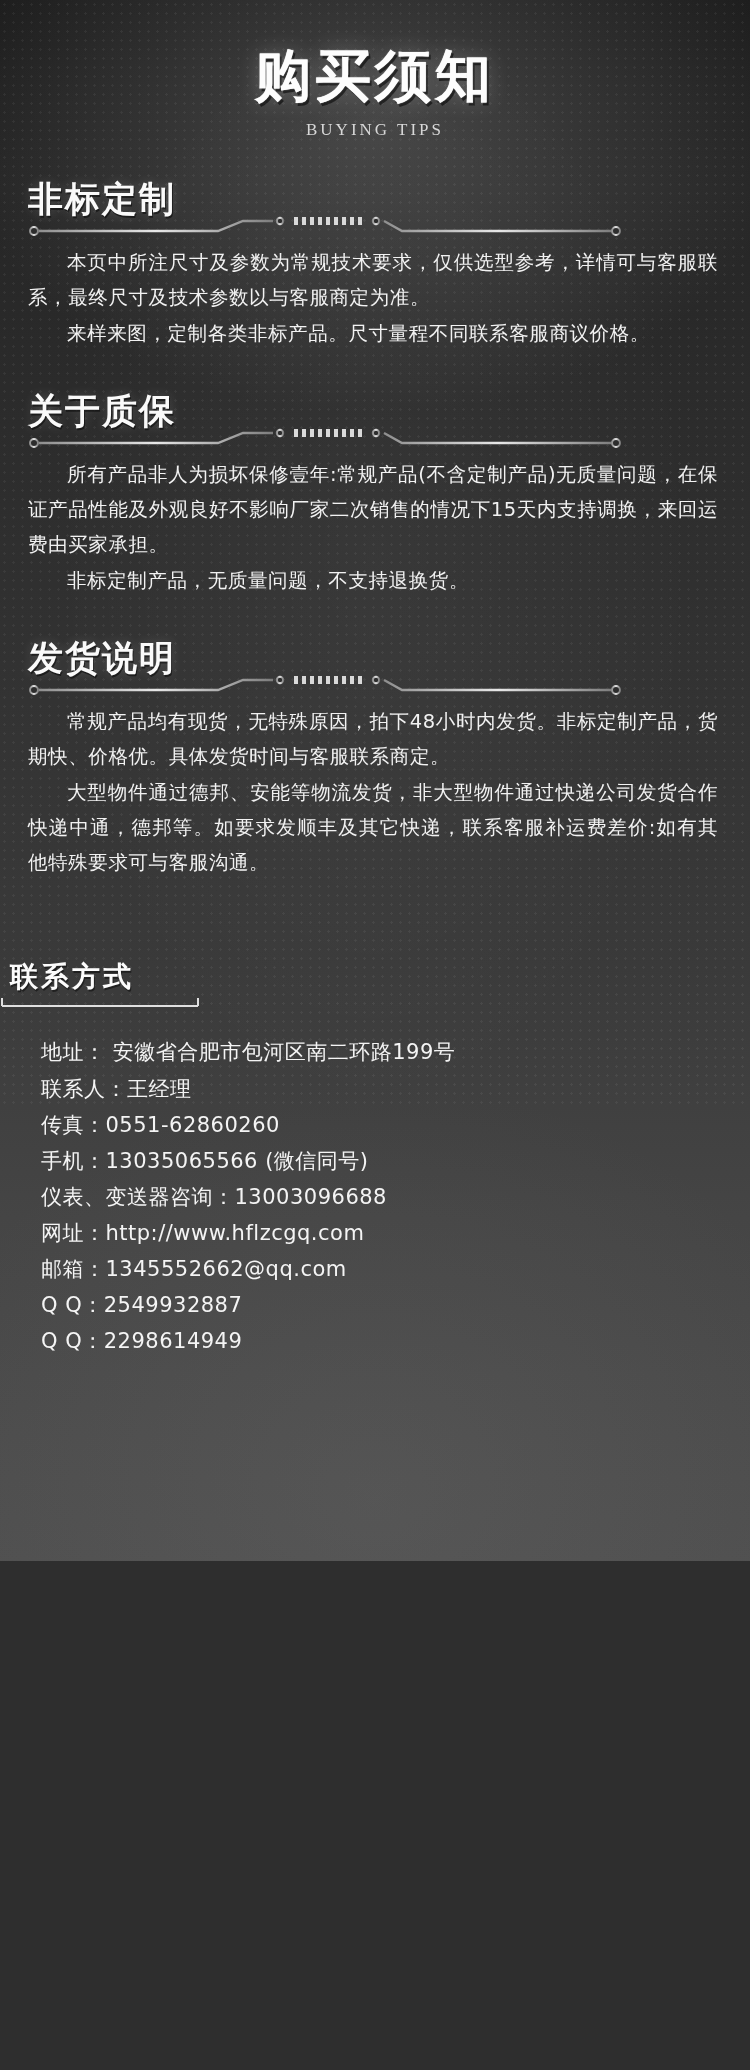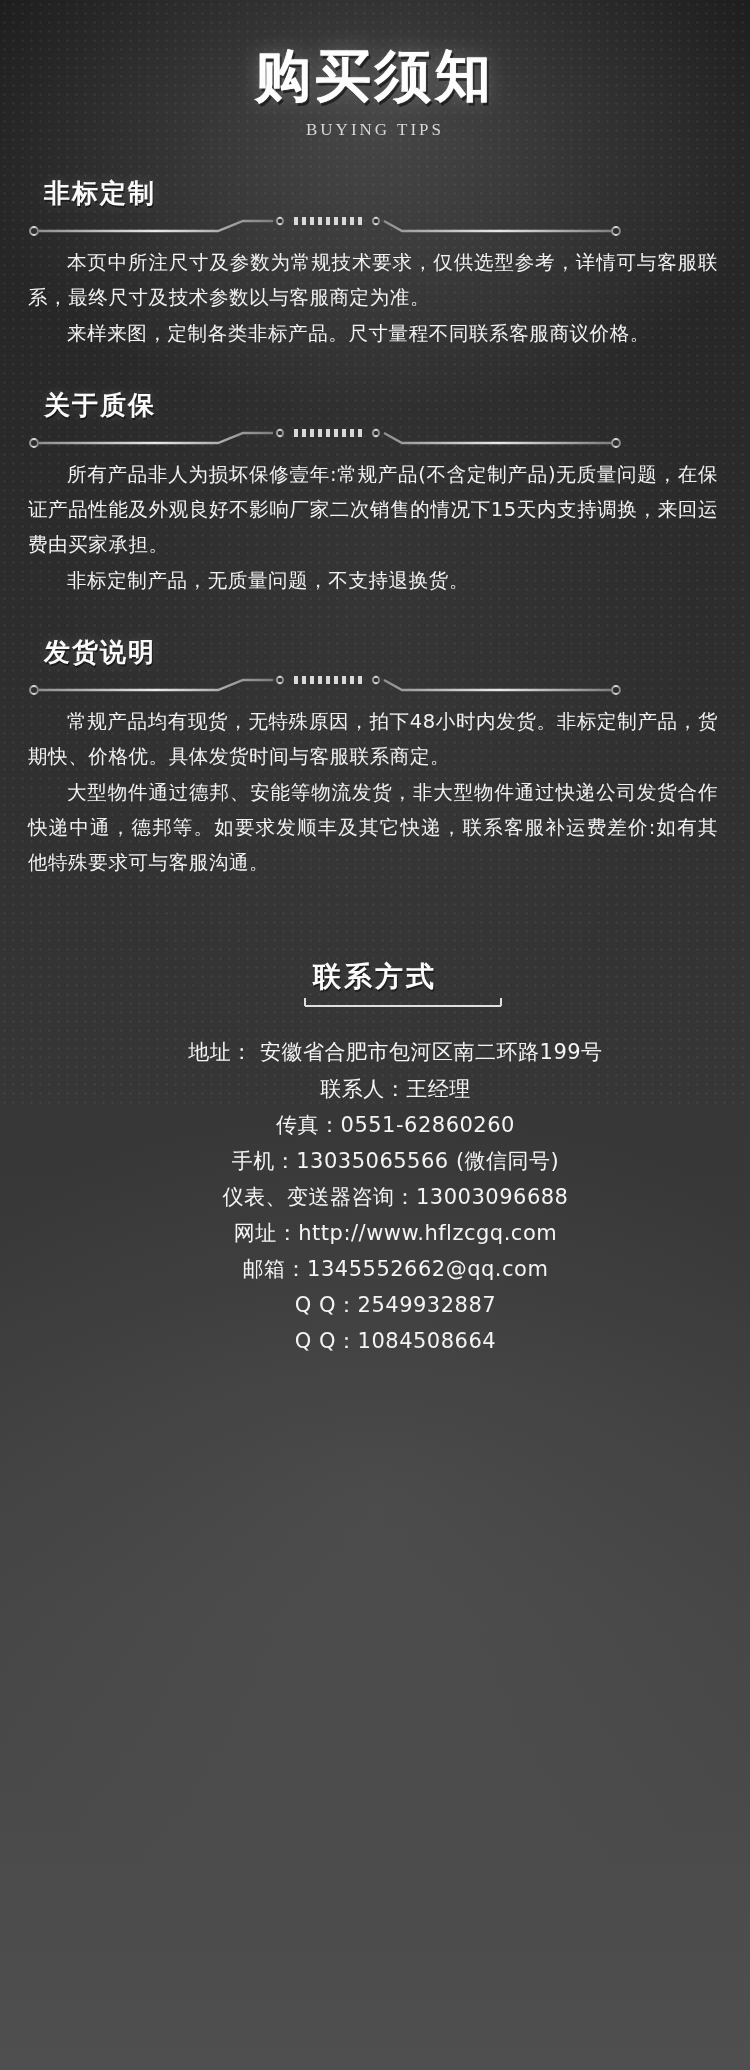--- a/index.html
+++ b/index.html
@@ -11,21 +11,21 @@
     width: 750px;
     height: 2070px;
     overflow: hidden;
     font-family: "Liberation Sans", "DejaVu Sans", sans-serif;
     color: #ffffff;
     position: relative;
   }
   .page {
     position: relative;
     width: 750px;
-    height: 2070px;
+    height: 1561px;
     background:
       radial-gradient(ellipse 600px 420px at 50% 120px, rgba(150,150,150,0.30), rgba(0,0,0,0) 70%),
       radial-gradient(ellipse 700px 600px at 50% 1500px, rgba(120,120,120,0.18), rgba(0,0,0,0) 70%),
       linear-gradient(180deg, #1d1d1d 0%, #262626 12%, #313131 40%, #3a3a3a 62%, #454545 78%, #4c4c4c 92%, #4f4f4f 100%);
     overflow: hidden;
   }
   .dots {
     position: absolute;
     left: 0; top: 0; right: 0;
     height: 1110px;
@@ -72,27 +72,27 @@
     position: relative;
     margin-top: 36px;
     padding: 0 28px;
   }
   .sec-head {
     position: relative;
     height: 56px;
   }
   .sec-title {
     font-family: "DejaVu Sans", sans-serif;
-    font-size: 26px;
+    font-size: 35px;
     font-weight: bold;
     letter-spacing: 2px;
     color: #fafafa;
     text-shadow: 1px 2px 0 rgba(0,0,0,0.5), 0 0 12px rgba(255,255,255,0.18);
     position: absolute;
-    left: 16px;
+    left: 0;
     top: 0;
     text-align: center;
   }
   .circuit {
     position: absolute;
     left: 0;
     top: 38px;
     width: 594px;
     height: 22px;
   }
@@ -108,21 +108,20 @@
     text-align: justify;
   }
   .body-text p {
     margin: 0 4px 2px 0;
     text-indent: 2em;
   }
 
   
   .contact {
     margin-top: 78px;
-    text-align: center;
     position: relative;
     padding-bottom: 40px;
   }
   .contact-title-wrap {
     position: relative;
     display: inline-block;
     padding: 0 10px 12px 10px;
   }
   .contact-title {
     font-family: "DejaVu Sans", sans-serif;
@@ -286,16 +285,16 @@
     </div>
     <div class="contact-lines">
       <div>地址： 安徽省合肥市包河区南二环路199号</div>
       <div>联系人：王经理</div>
       <div>传真：0551-62860260</div>
       <div>手机：13035065566 (微信同号)</div>
       <div>仪表、变送器咨询：13003096688</div>
       <div>网址：http://www.hflzcgq.com</div>
       <div>邮箱：1345552662@qq.com</div>
       <div>Q Q：2549932887</div>
-      <div>Q Q：1084508664</div>
+      <div>Q Q：2298614949</div>
     </div>
   </div>
 </div>
 
 </body></html>

